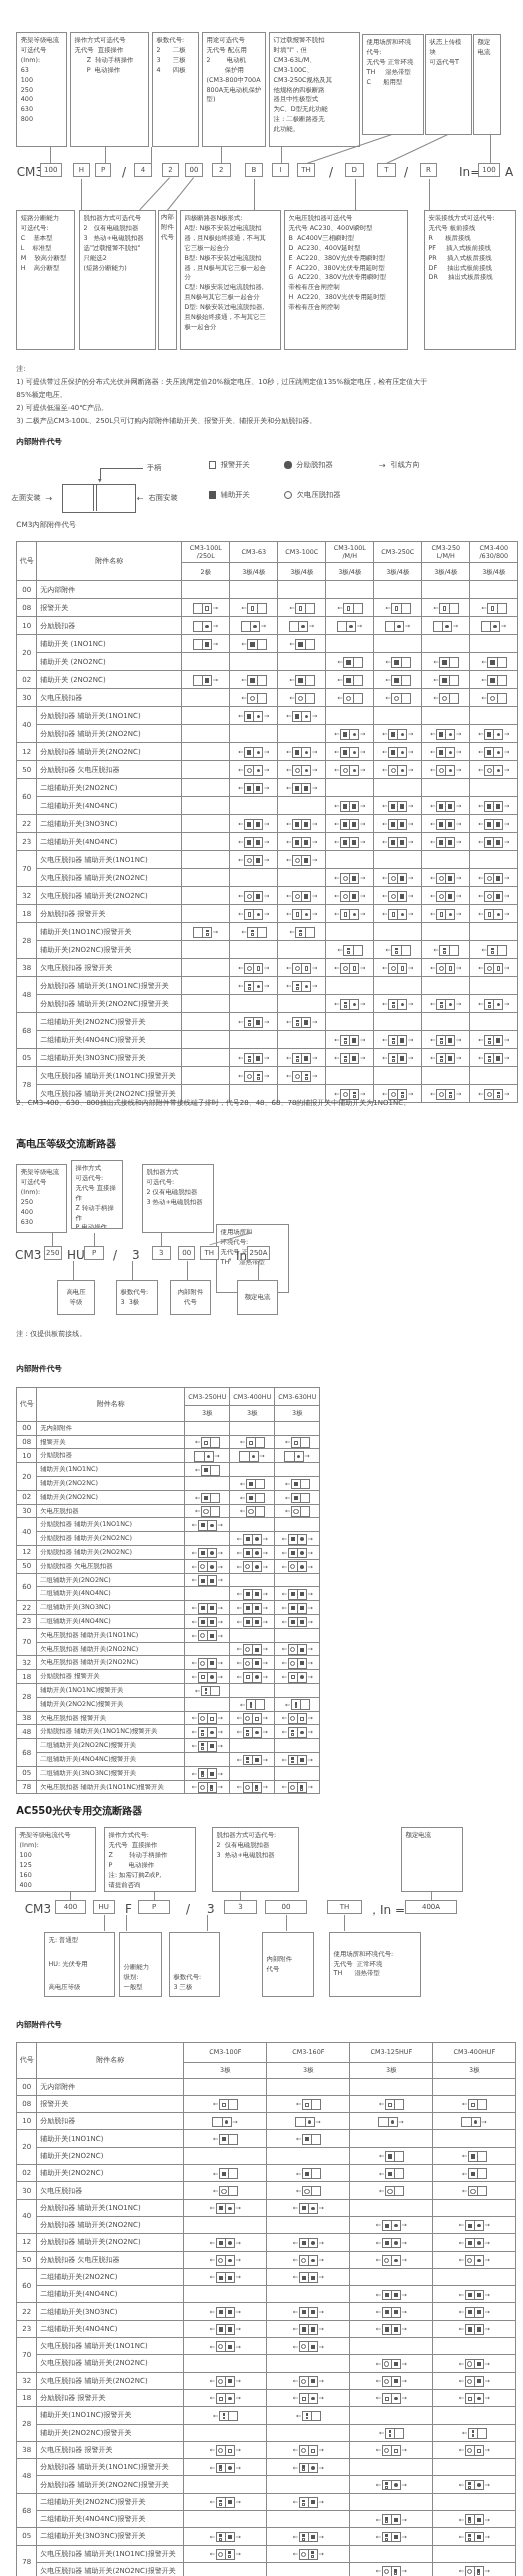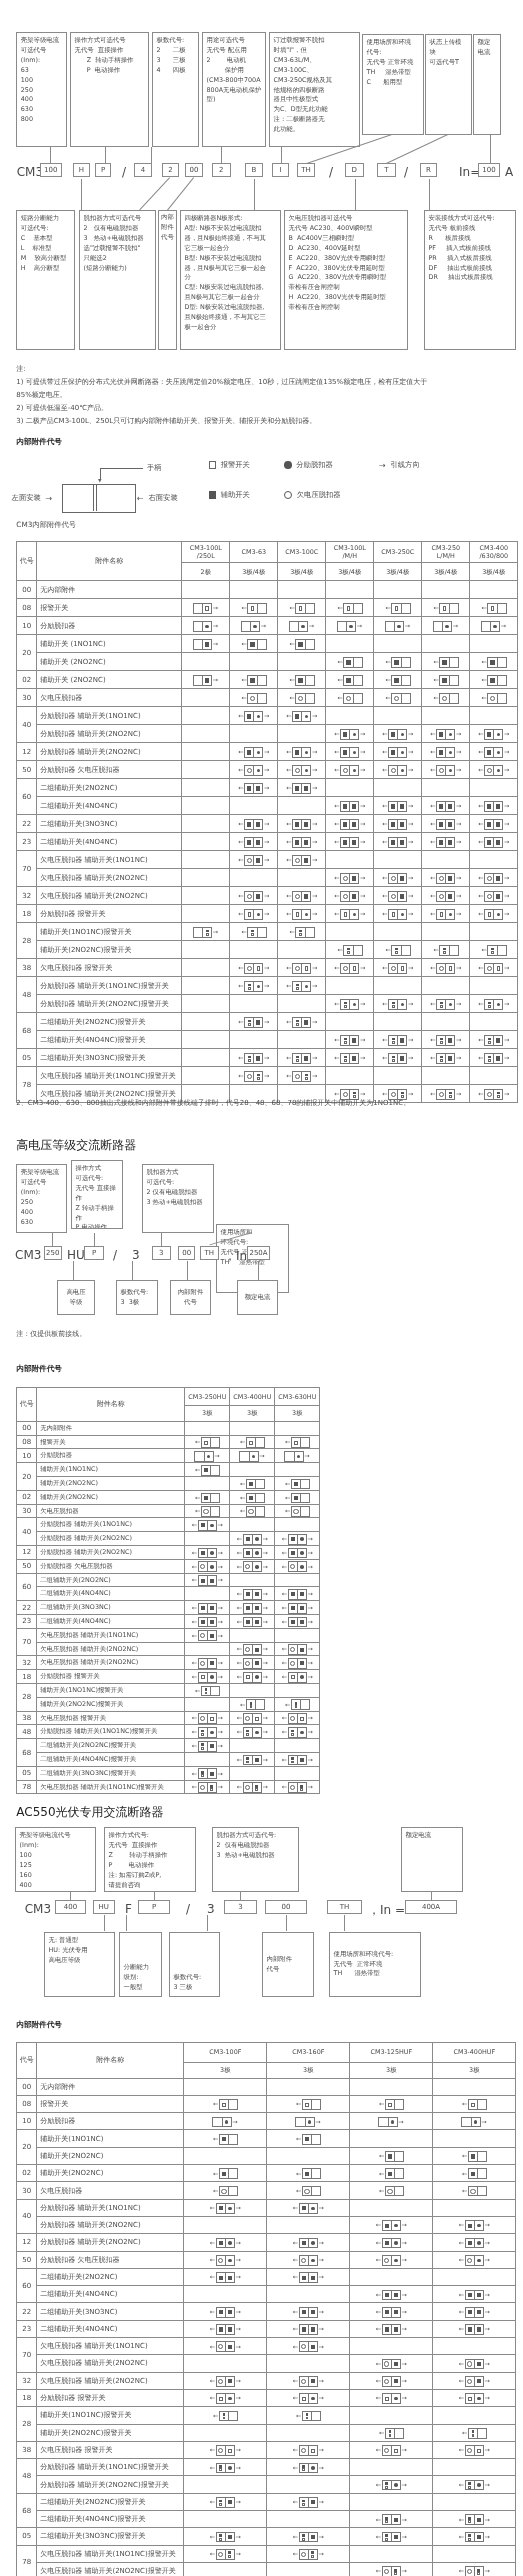--- a/index.html
+++ b/index.html
@@ -3,21 +3,21 @@
 <meta charset="utf-8">
 <style>
 html,body{margin:0;padding:0;background:#fff}
 body{font-family:"DejaVu Sans","Liberation Sans",sans-serif;color:#4a4a4a}
 #page{position:relative;width:523px;height:2576px;background:#fff;overflow:hidden}
 .obox{position:absolute;border:0.6px solid #8a8a8a;background:#fff;padding:2.9px 3.5px;font-size:6.4px;line-height:1.55;color:#4a4a4a;box-sizing:border-box;overflow:hidden}
 .obox .ln{white-space:pre-wrap}
 .ctr{text-align:center}
 .vline{position:absolute;width:0.6px;background:#8a8a8a}
 .diag{position:absolute;height:0.6px;background:#8a8a8a;transform-origin:0 0}
-.heading{position:absolute;font-weight:normal;color:#1e1e1e;font-size:12px}
+.heading{position:absolute;font-weight:bold;color:#1e1e1e;font-size:10px}
 .subheading{position:absolute;font-weight:bold;color:#2a2a2a;font-size:7.6px}
 .label{position:absolute;font-size:7.3px;color:#4a4a4a}
 .notes{position:absolute;font-size:7px;color:#4a4a4a;line-height:1.85}
 .notes .ln{white-space:pre-wrap}
 .tnotes .ln+.ln{padding-left:15px}
 .modelrow{position:absolute;height:15px}
 .modelrow .mbox{position:absolute;top:0;height:14px;box-sizing:border-box;border:0.6px solid #8a8a8a;display:flex;align-items:center;justify-content:center;font-size:7px;background:#fff}
 .modelrow .mtext{position:absolute;top:2.3px;font-size:12px;white-space:pre}
 .dtable{position:absolute}
 .dtable table{border-collapse:collapse;table-layout:fixed}
@@ -2928,21 +2928,21 @@
       <span class="mtext" style="left: 345px;">，In =</span>
       <span class="mbox" style="left: 382px; width: 52px;">400A</span>
     </div>
 
   <div class="vline" style="left:104px;top:1915px;height:16.3px"></div>
   <div class="vline" style="left:126px;top:1915px;height:16.3px"></div>
   <div class="vline" style="left:207px;top:1915px;height:16.3px"></div>
   <div class="vline" style="left:286px;top:1915px;height:16.3px"></div>
   <div class="vline" style="left:344px;top:1915px;height:16.3px"></div>
 
-  <div class="obox" style="left:44px;top:1932px;width:71px;height:65px;display:flex;flex-direction:column;justify-content:flex-start">
+  <div class="obox" style="left:44px;top:1932px;width:71px;height:65px;display:flex;flex-direction:column;justify-content:space-between">
       <div class="ln">无: 普通型</div>
       <div class="ln">HU: 光伏专用</div>
       <div class="ln">高电压等级</div>
     </div>
   <div class="obox" style="left:119px;top:1932px;width:43px;height:65px;display:flex;flex-direction:column;justify-content:flex-end">
       <div class="ln">分断能力</div>
       <div class="ln">级别:</div>
       <div class="ln">一般型</div>
     </div>
   <div class="obox" style="left:169px;top:1932px;width:51px;height:65px;display:flex;flex-direction:column;justify-content:flex-end">

